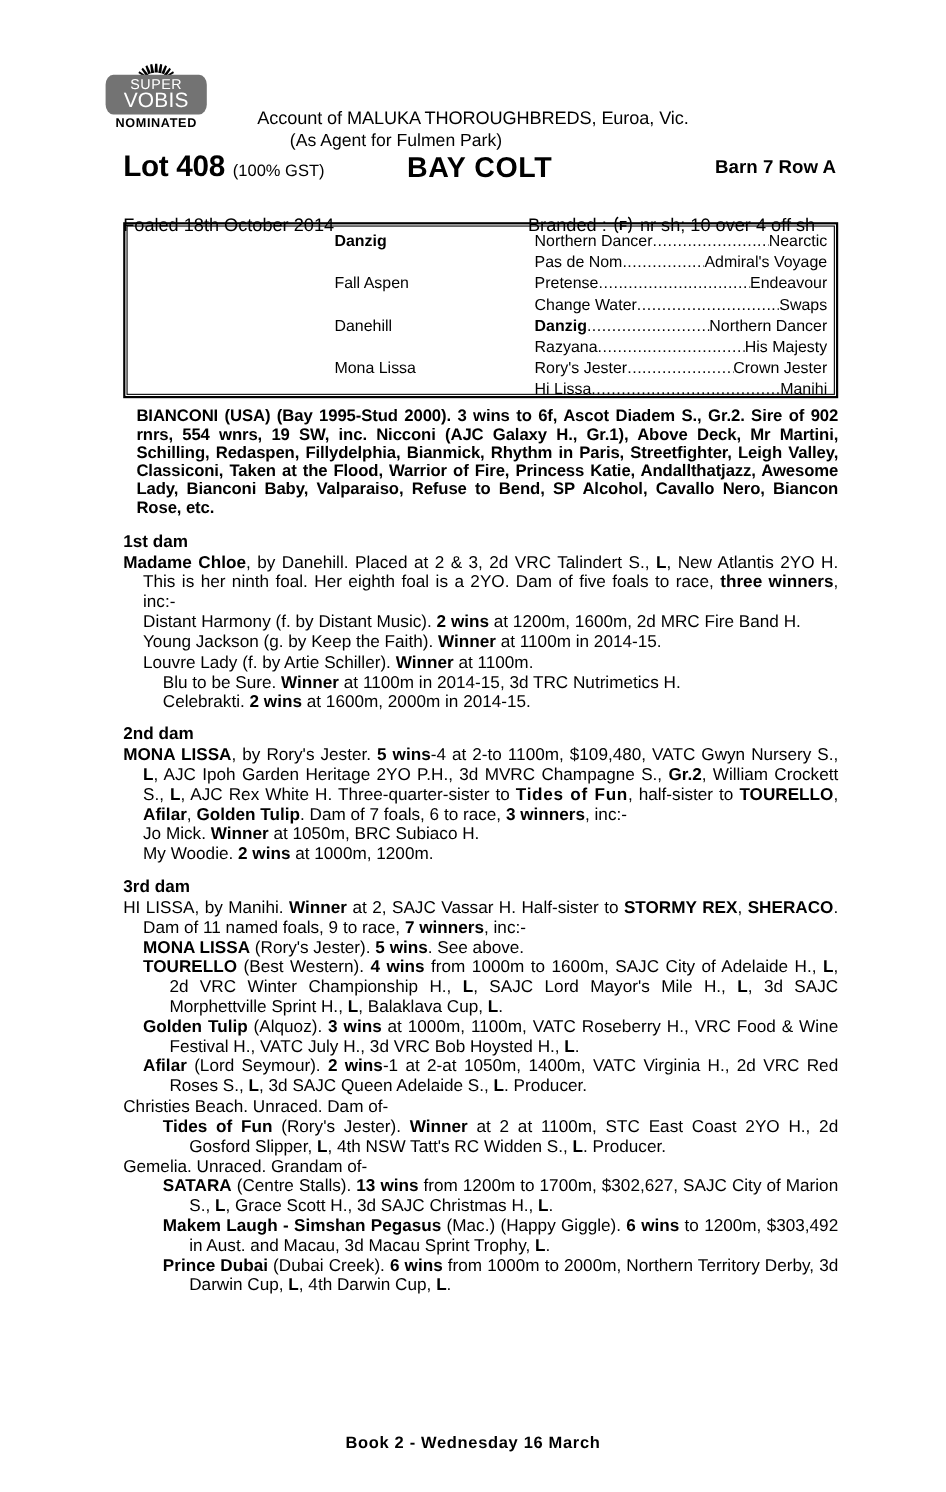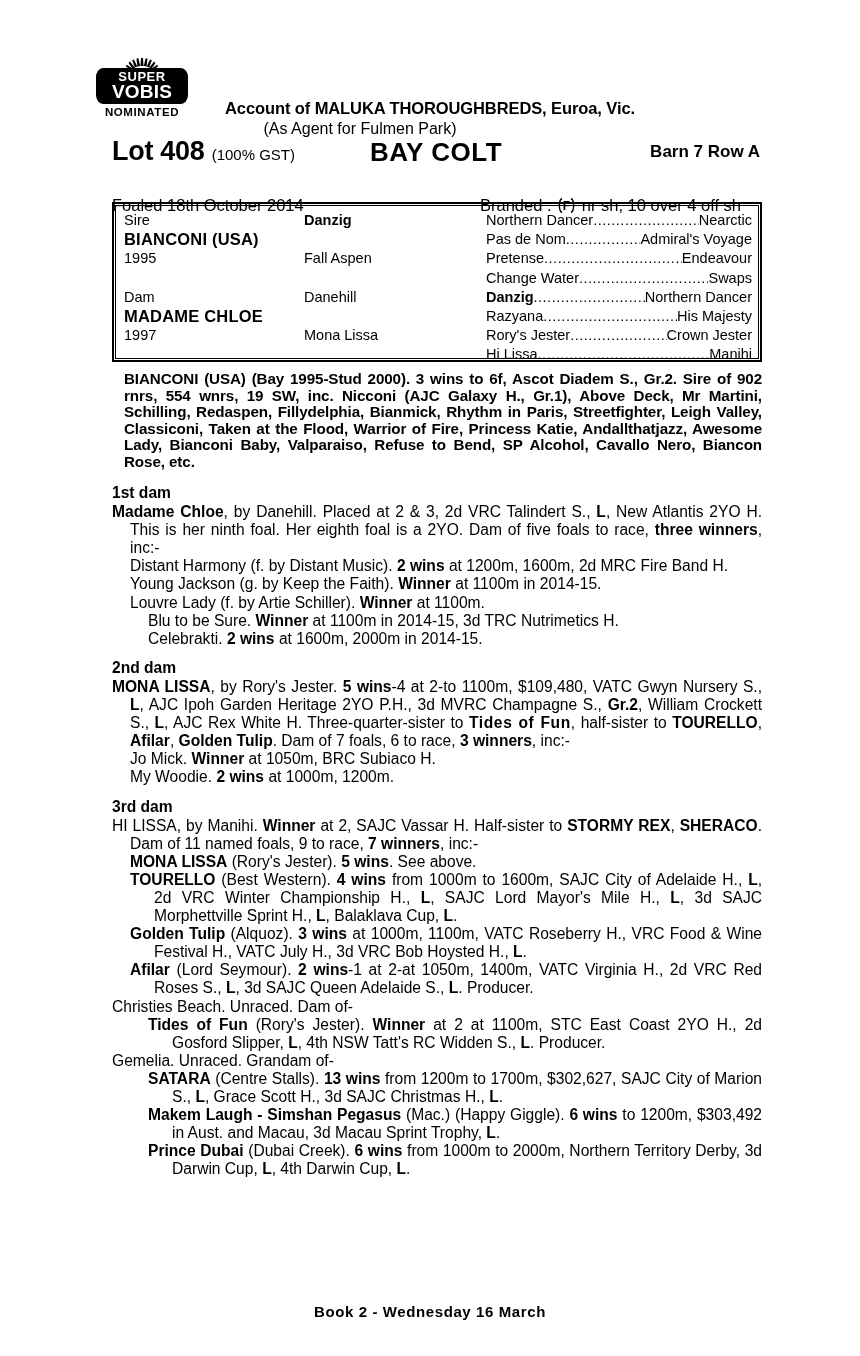--- a/index.html
+++ b/index.html
@@ -10,36 +10,36 @@
     color: #000;
     position: relative;
     overflow: hidden;
   }
   .page { position: relative; width: 860px; height: 1356px; padding: 0; }
 
   
   .vobis { position: absolute; left: 96px; top: 57px; width: 92px; text-align: center; }
   .vobis-sun { height: 13px; display:block; margin: 0 auto -2px auto; }
   .vobis-badge {
-    background: #000000; color: #fff;
+    background: #737373; color: #fff;
     border-radius: 7px / 9px;
     padding: 2px 4px 3px 4px;
-    font-weight: bold;
+    font-weight: normal;
     line-height: 1.0;
     letter-spacing: 0.3px;
     position: relative;
   }
   .vobis-super { font-size: 13px; display: block; letter-spacing: 0.5px;}
   .vobis-name  { font-size: 19px; display: block; letter-spacing: 0.2px; margin-top:-1px;}
   .vobis-nom { font-size: 11.5px; font-weight: bold; letter-spacing: 0.6px; margin-top: 2px; }
 
   
   .acct {
     position:absolute; left:0; top:99px; width:860px; text-align:center;
-    font-size: 16.5px; font-weight: bold; letter-spacing: -0.1px;
+    font-size: 16.5px; font-weight: normal; letter-spacing: -0.1px;
   }
   .agent {
     position:absolute; left:0; top:120px; width:720px; text-align:center;
     font-size: 16px; font-weight: normal;
   }
 
   .lotrow { position:absolute; left:112px; top:136px; width:648px; height:30px; }
   .lot { position:absolute; left:0; top:0; font-size: 27px; font-weight: bold; letter-spacing: -0.3px; }
   .gst { font-size: 15px; font-weight: normal; letter-spacing: 0; }
   .sextitle { position:absolute; left:0; right:0; top:1px; text-align:center; font-size: 26px; font-weight:bold; letter-spacing: 0.5px;}
@@ -148,29 +148,20 @@
           <path d="M5 1.5 C1.5 3, 1.5 14, 5 15.5" stroke="#000" stroke-width="1.4" fill="none"></path>
           <path d="M14 1.5 C17.5 3, 17.5 14, 14 15.5" stroke="#000" stroke-width="1.4" fill="none"></path>
           <text x="9.5" y="13" font-family="Liberation Sans, sans-serif" font-size="12" font-weight="bold" text-anchor="middle" fill="#000">F</text>
         </svg>
       </span>
       <span>nr sh; 10 over 4 off sh</span></div>
   </div>
 
   <div class="ped">
     <div class="ped-inner">
-      <div class="ped-col col-a">
-        <div class="ped-line">Sire</div>
-        <div class="ped-line ped-big">BIANCONI (USA)</div>
-        <div class="ped-line">1995</div>
-        <div class="ped-line">&nbsp;</div>
-        <div class="ped-line">Dam</div>
-        <div class="ped-line ped-big">MADAME CHLOE</div>
-        <div class="ped-line">1997</div>
-      </div>
 
       <div class="ped-col col-b">
         <div class="ped-line b">Danzig</div>
         <div class="ped-line">&nbsp;</div>
         <div class="ped-line">Fall Aspen</div>
         <div class="ped-line">&nbsp;</div>
         <div class="ped-line">Danehill</div>
         <div class="ped-line">&nbsp;</div>
         <div class="ped-line">Mona Lissa</div>
       </div>

